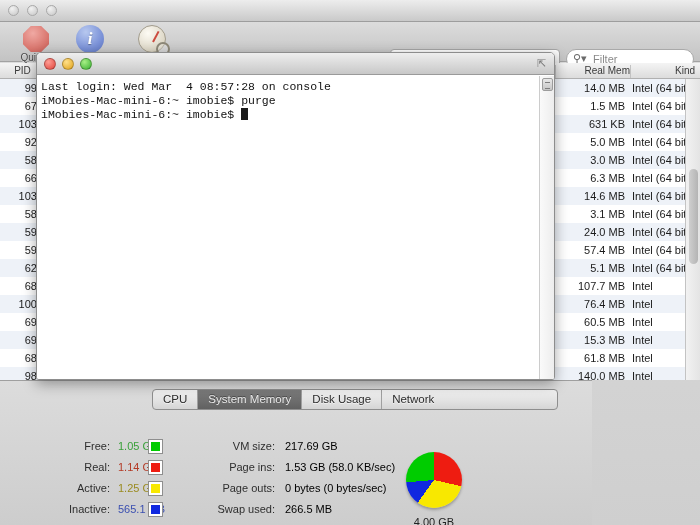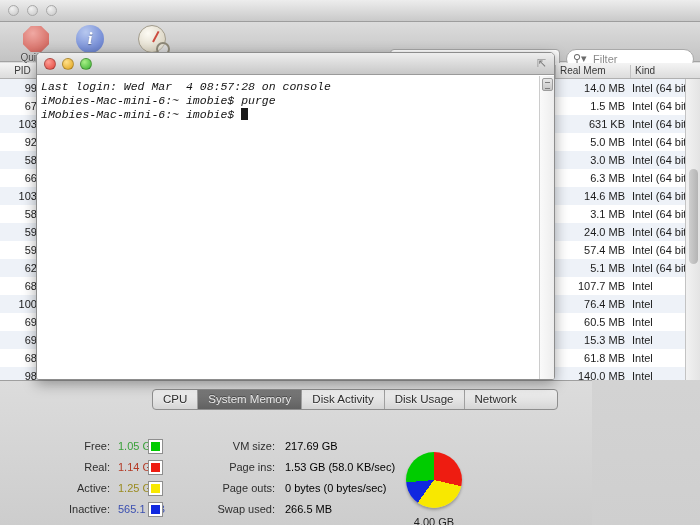--- a/index.html
+++ b/index.html
@@ -113,21 +113,21 @@
     position: absolute; left: 0; top: 63px; width: 700px; height: 317px;
     background: #fff; overflow: hidden;
   }
   #col-header {
     position: absolute; left: 0; top: 0; width: 700px; height: 16px;
     background: linear-gradient(#f4f4f4, #dcdcdc);
     border-bottom: 1px solid #b0b0b0;
   }
   .ch {
     position: absolute; top: 2px; font-size: 10px; color: #3a3a3a;
-    border-left: 1px solid #c2c2c2; padding-left: 4px; height: 13px;
+    border-left: 1px solid #c2c2c2; padding-left: 4px; height: 13px; text-align: right;
   }
   #ch-pid { left: 0; width: 45px; border-left: none; text-align: center; padding-left: 0; }
   #ch-mem { left: 555px; width: 75px; }
   #ch-kind{ left: 630px; width: 65px; }
 
   .prow {
     position: absolute; left: 0; width: 690px; height: 18px; font-size: 11px;
   }
   .prow.alt { background: #eef2f8; }
   .prow .pid  { position: absolute; left: 0;   width: 43px;  text-align: right; color: #1b1b1b; top: 3px; }
@@ -204,21 +204,21 @@
     text-align: center; font-size: 12px; color: #333;
     text-shadow: 0 1px 0 rgba(255,255,255,.7);
   }
   #home-icon { display: inline-block; margin-right: 3px; font-size: 11px; }
   #term-resize {
     position: absolute; right: 5px; top: 5px; width: 12px; height: 12px;
     color: #777; font-size: 11px; line-height: 11px;
   }
   #term-body {
     position: absolute; left: 0; top: 23px; right: 0; bottom: 0;
-    background: #fff; padding: 4px 0 5px 4px; font-style: italic;
+    background: #fff; padding: 4px 0 5px 4px;
   }
   #term-text {
     font-family: "Liberation Mono", "DejaVu Sans Mono", monospace;
     font-size: 11.5px; line-height: 14px; color: #121212;
     white-space: pre;
   }
   #term-cursor {
     display: inline-block; width: 7px; height: 12px;
     background: #1a1a1a; vertical-align: -2px;
   }
@@ -379,21 +379,20 @@
       </div>
     <div id="table-scroll">
       <div class="thumb"></div>
     </div>
   </div>
 
   <div id="bottom-panel">
     <div id="tabbar">
         <div class="tab">CPU</div>
         <div class="tab active">System Memory</div>
-        <div class="tab">Disk Activity</div>
         <div class="tab">Disk Usage</div>
         <div class="tab">Network</div>
       </div>
   </div>
 
   <div class="stat-row" style="left:30px; top:440px; width:80px;">
     <span class="stat-lbl" style="right:0; width:80px;">Free:</span>
   </div>
   <div class="stat-row" style="left:118px; top:440px;">
     <span id="v-free" style="color: rgb(58, 160, 58);">1.05 GB</span>

